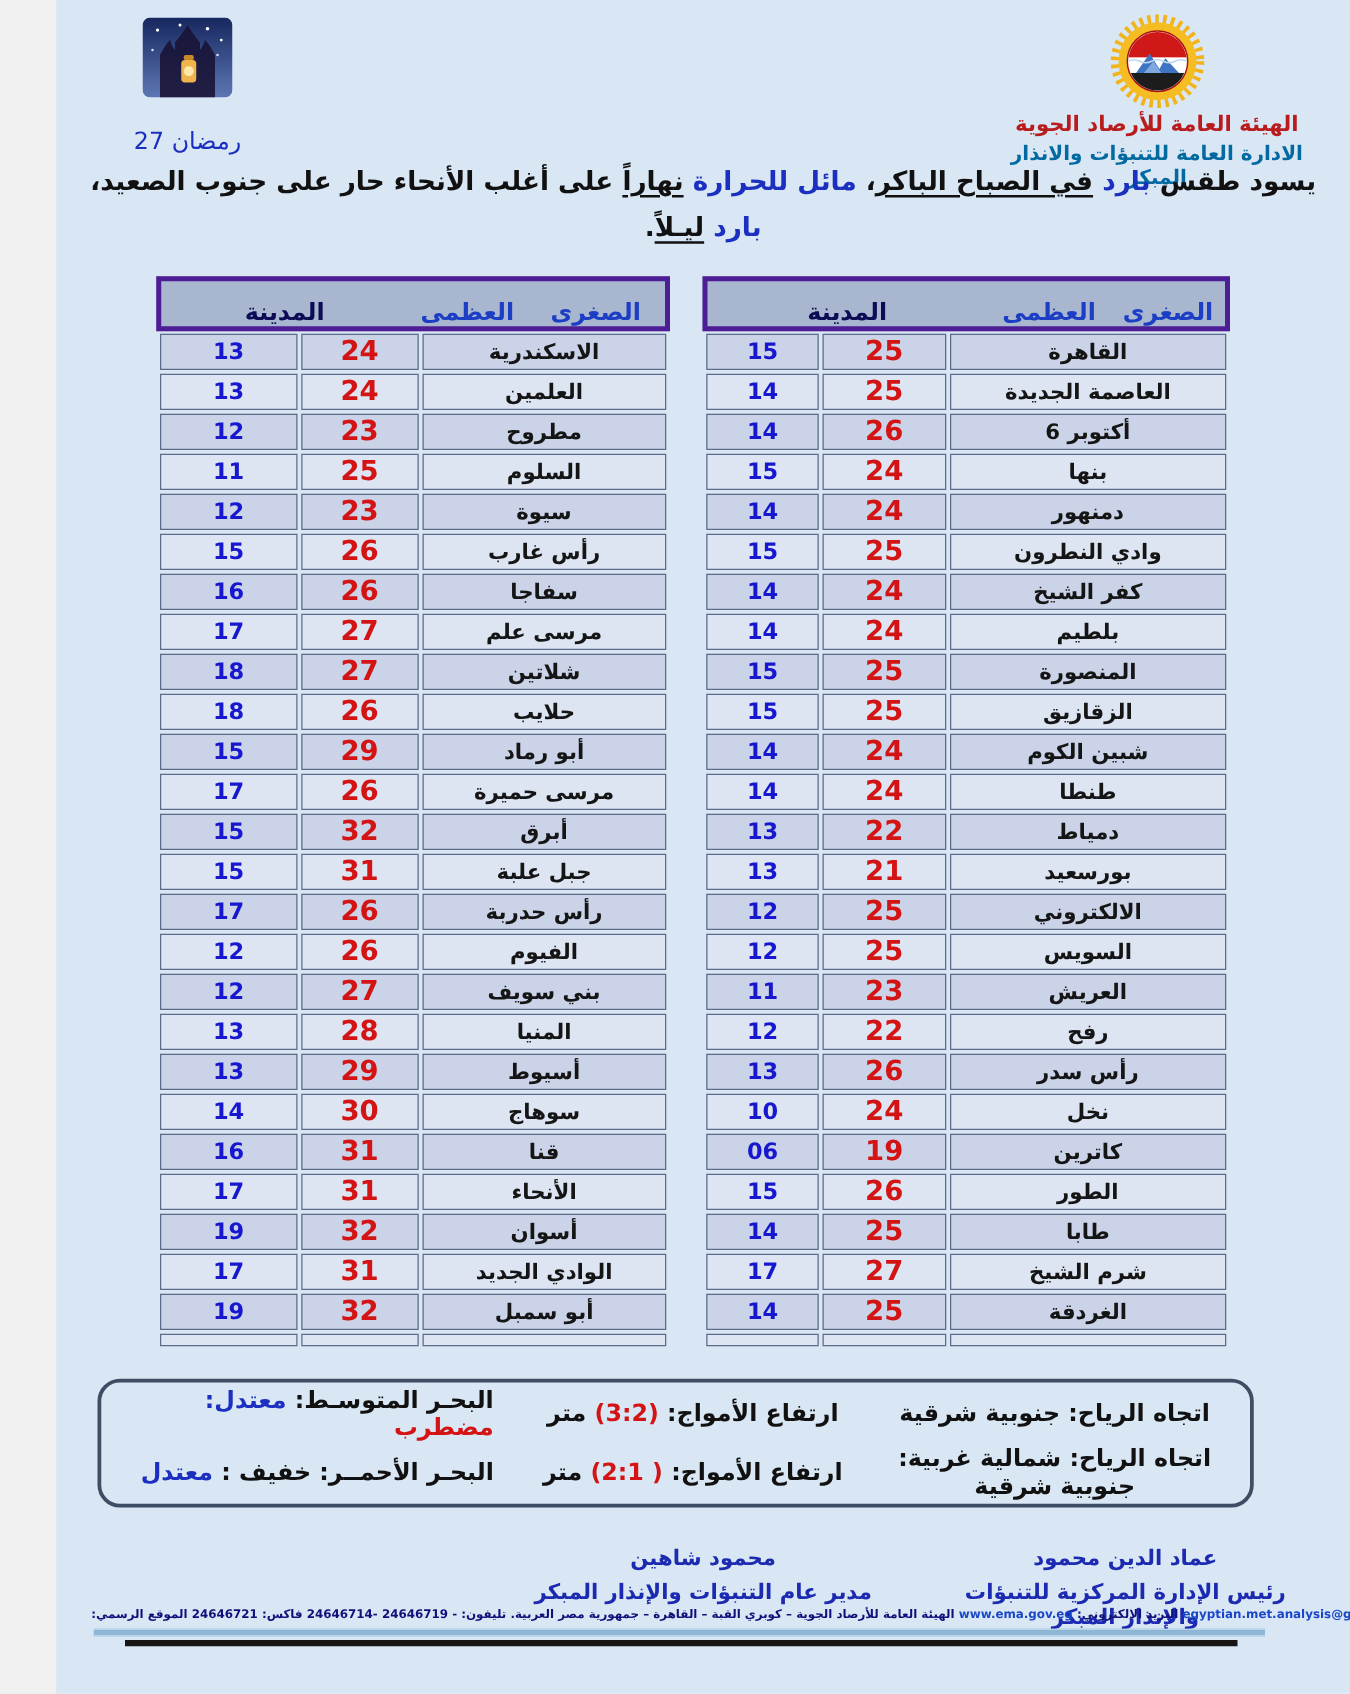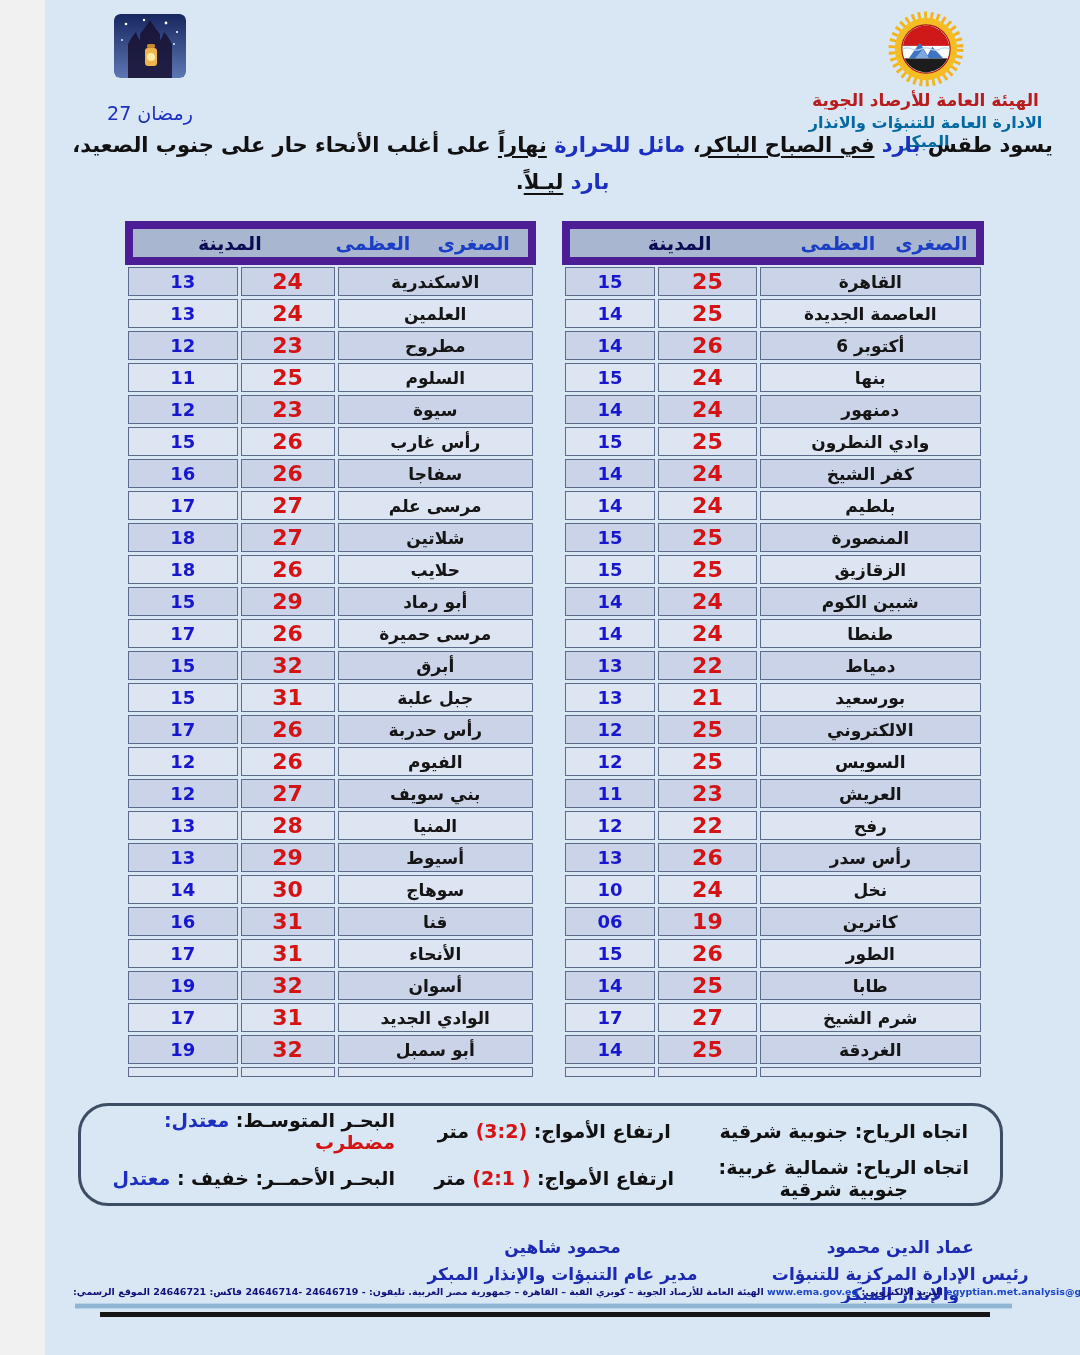--- a/index.html
+++ b/index.html
@@ -26,40 +26,40 @@
   
   .summary{position:absolute;left:15px;top:127px;width:1005px;text-align:center;}
   .summary p{margin:0;font-size:21px;font-weight:bold;color:#111;line-height:37px;}
   .c-k{color:#111;} .c-b{color:#1b2fc0;} .c-r{color:#d41414;}
   .u{text-decoration:underline;text-underline-offset:4px;text-decoration-thickness:2px;}
   
   .tbl-wrap{position:absolute;top:221px;}
   .tbl-right{left:517px;width:422px;}
   .tbl-left{left:80px;width:411px;}
   .thead{
-    display:flex;flex-direction:row-reverse;height:44px;align-items:center;
-    background:#a8b6d0;border:8px solid #4c1d95;box-sizing:border-box;
+    display:flex;flex-direction:row-reverse;height:44px;align-items:flex-end;
+    background:#a8b6d0;border:4px solid #4c1d95;box-sizing:border-box;
   }
   .thead span{display:block;text-align:center;font-size:19px;font-weight:bold;}
   .h-city{color:#0c0c55;} .h-max,.h-min{color:#1b3ec4;}
   table.temps{width:100%;border-collapse:separate;border-spacing:3px;margin-top:-1px;}
   table.temps td{
     border:1px solid #5d6b8a;height:27px;text-align:center;padding:0;
     font-weight:bold;vertical-align:middle;
   }
   table.temps tr:nth-child(odd) td{background:#cad3e7;}
   table.temps tr:nth-child(even) td{background:#dee5f2;}
   td.c-city{font-size:17px;color:#151515;}
   td.c-max{font-size:22px;color:#d41414;}
   td.c-min{font-size:18px;color:#1717cf;}
   tr.empty-row td{height:8px;}
   
   .marine-box{
     position:absolute;left:33px;top:1103px;width:925px;height:103px;
-    border:3px solid #3d4d63;border-radius:30px;box-sizing:border-box;
+    border:3px solid #3d4d63;border-radius:18px;box-sizing:border-box;
     display:flex;flex-direction:column;justify-content:space-evenly;
   }
   .marine-row{display:flex;flex-direction:row-reverse;align-items:center;font-size:19px;font-weight:bold;}
   .m-sea{width:37%;text-align:right;padding-right:26px;box-sizing:border-box;}
   .m-waves{width:29%;text-align:center;}
   .m-wind{width:34%;text-align:center;}
   
   .signatures{position:absolute;left:35px;top:1237px;width:965px;display:flex;flex-direction:row-reverse;}
   .sig{text-align:center;color:#1b2ab0;font-weight:bold;}
   .sig .sig-name{font-size:17px;margin-bottom:7px;}

